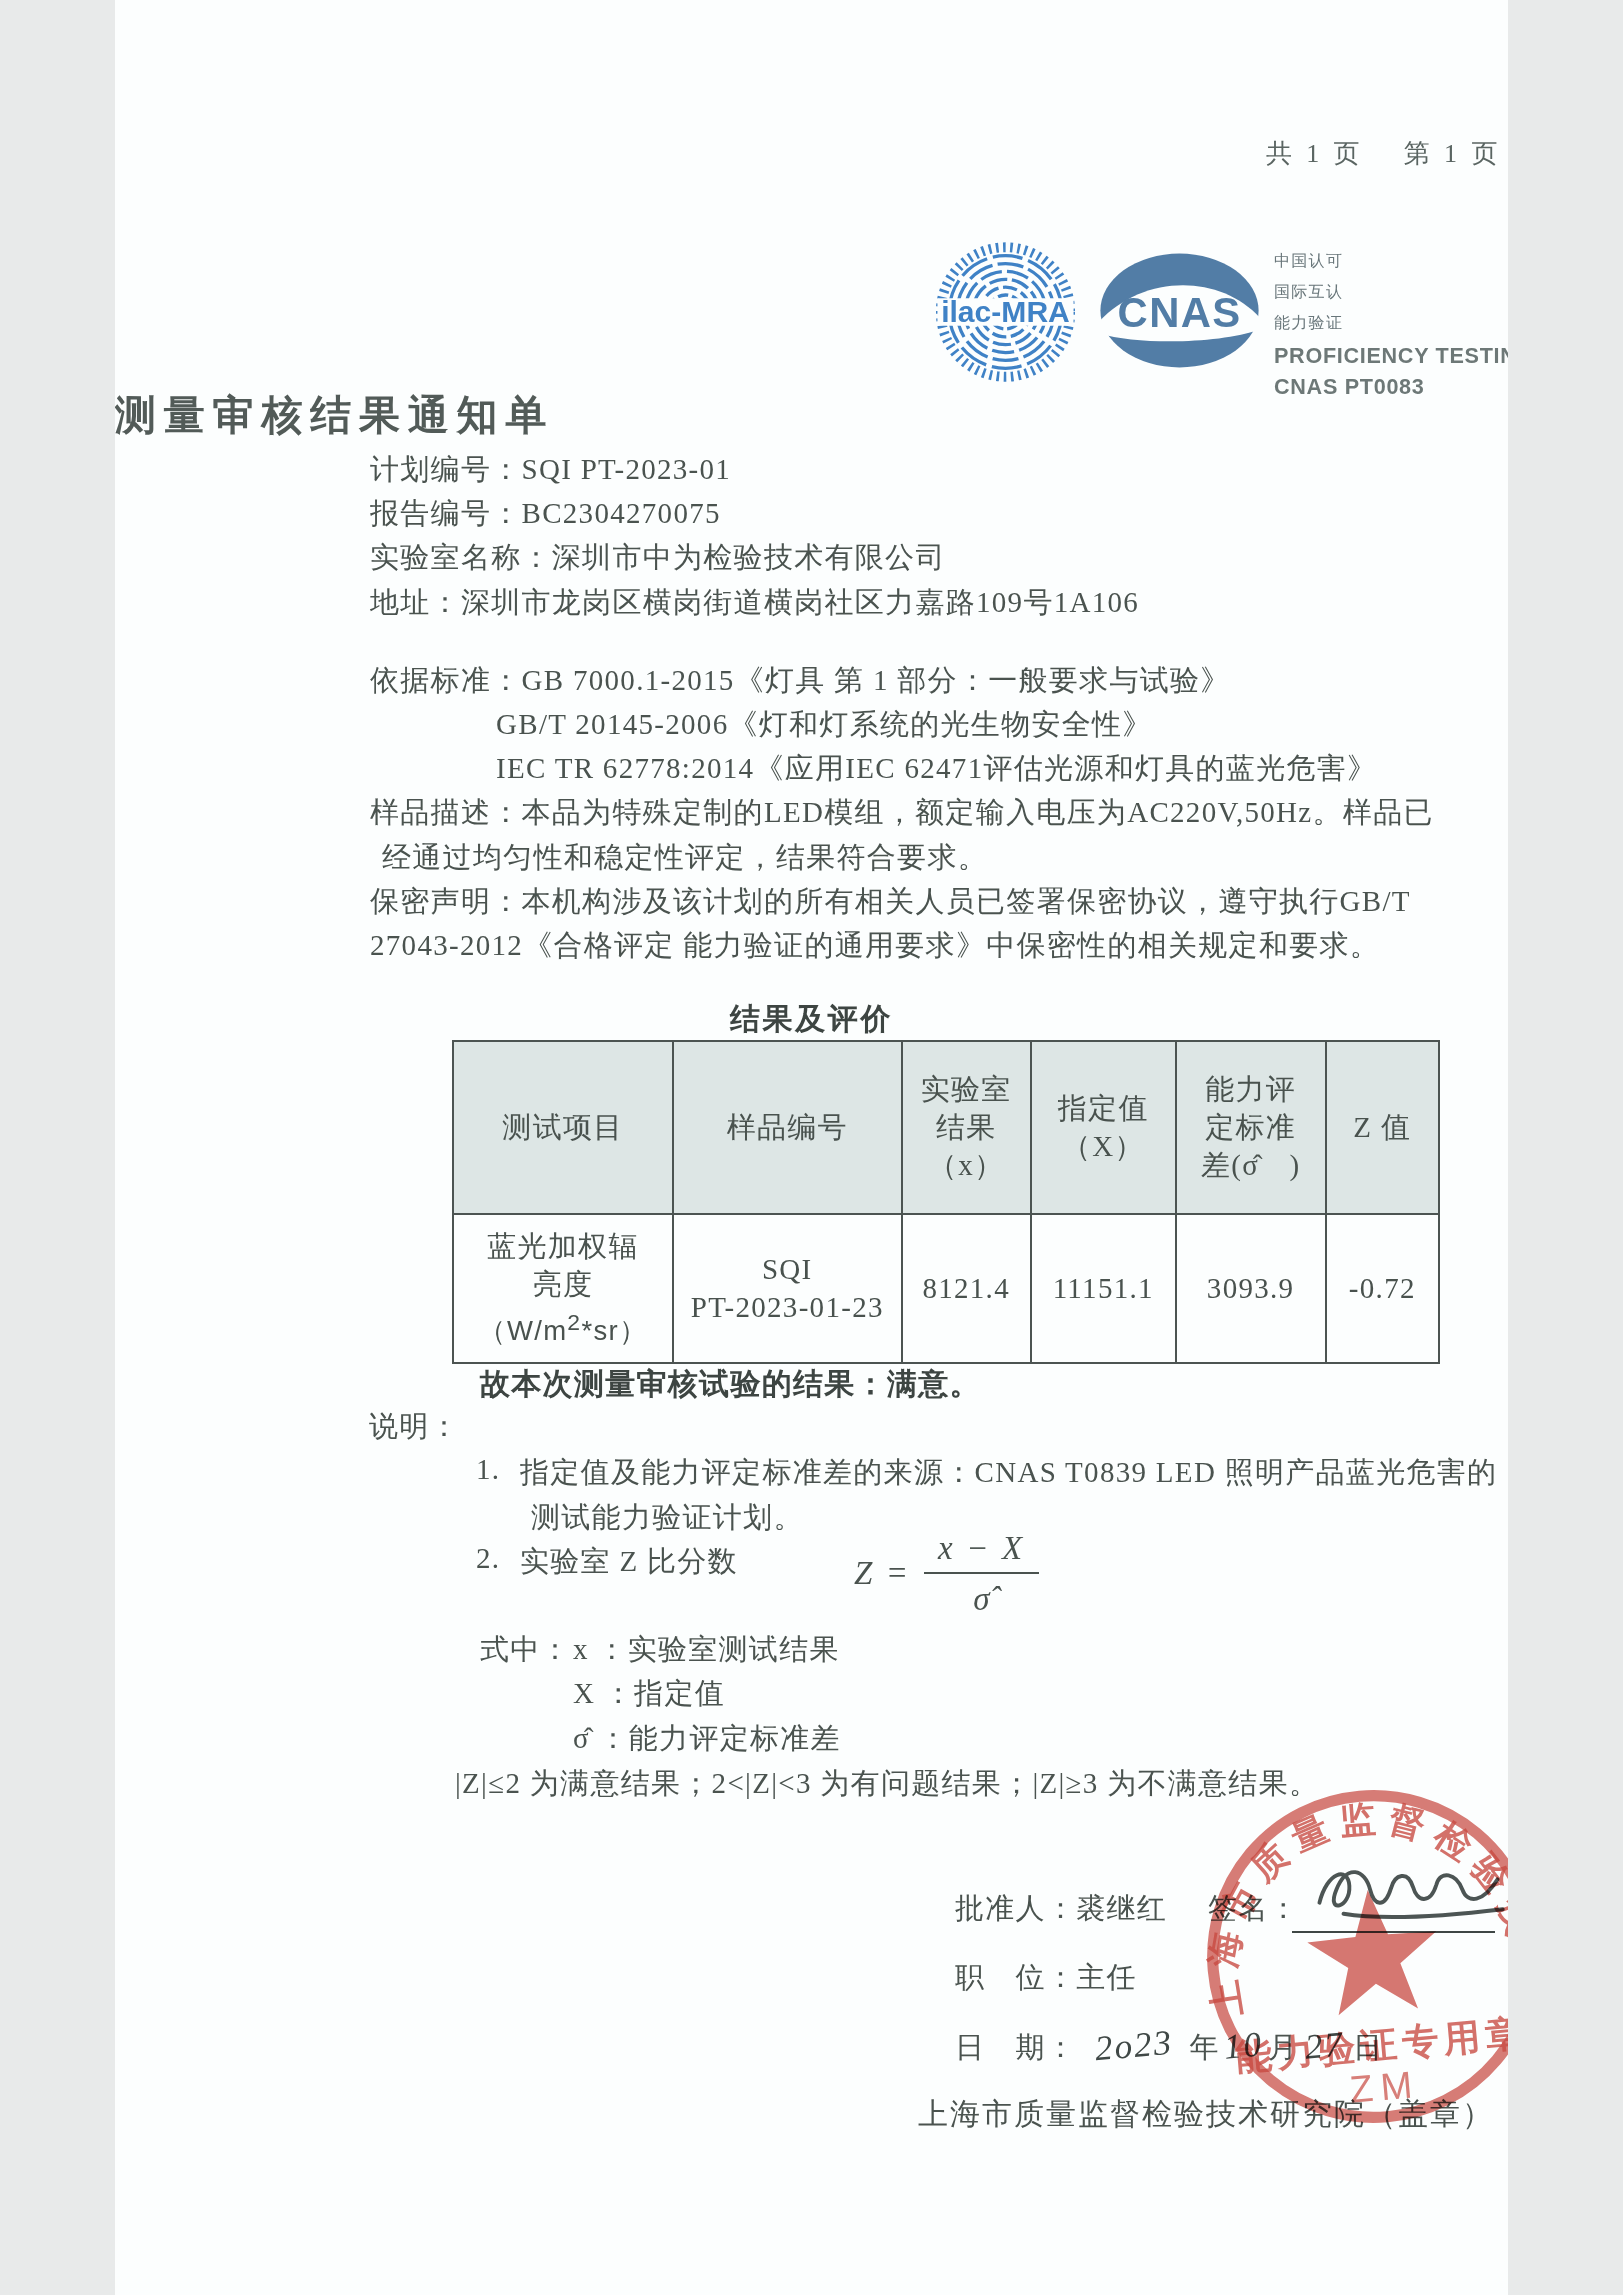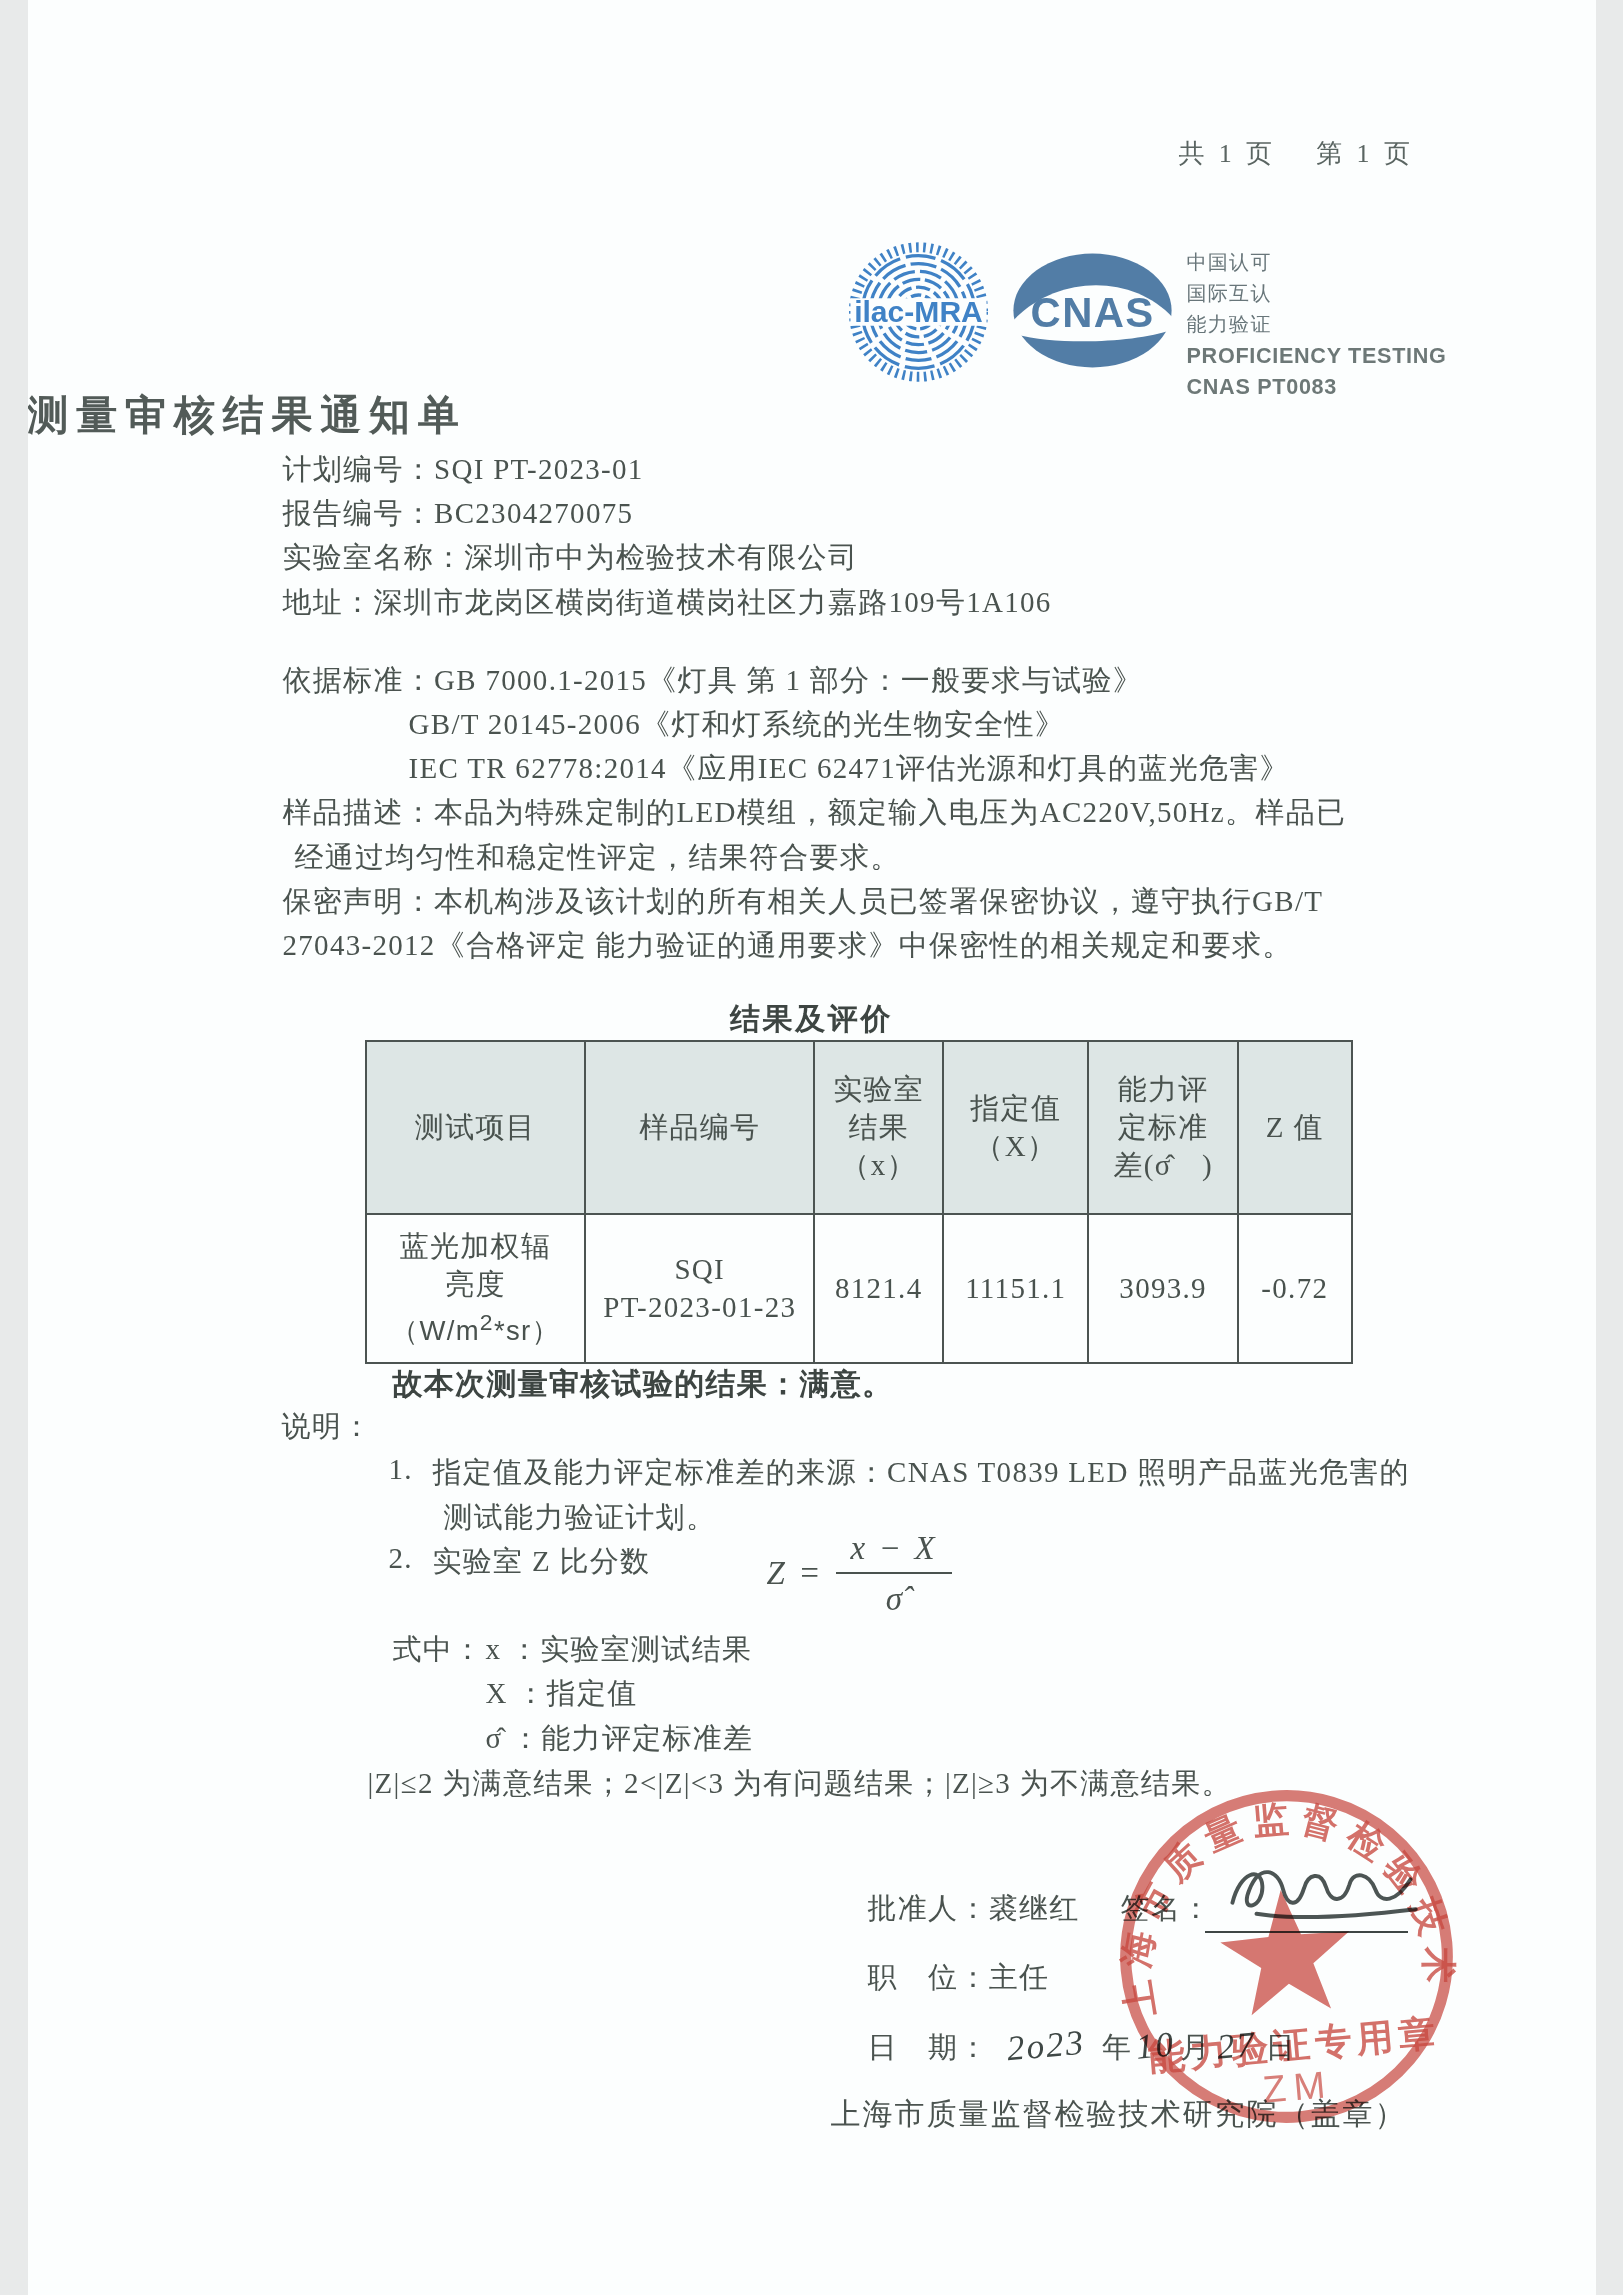--- a/index.html
+++ b/index.html
@@ -1,33 +1,33 @@
 <!DOCTYPE html>
 <html style="font-size:10.5px"><head>
 <meta charset="utf-8">
 <style>
   html,body{margin:0;padding:0;background:#e8eaea;}
   .page{
     position:relative;
-    width:1568px;height:2295px;
+    width:1393px;height:2295px;
     margin:0 auto;
     background:#fcfefe;
     font-family:"Liberation Serif","DejaVu Serif",serif;
     color:#4a534f;
     overflow:hidden;
   }
   .abs{position:absolute;white-space:nowrap;}
   .pageno{font-size:26px;letter-spacing:3.9px;color:#5a6562;}
   .doc-title{
     left:0;width:100%;text-align:left;
     font-size:41px;font-weight:bold;letter-spacing:7.8px;color:#525b58;
   }
   .bodyline{font-size:29px;letter-spacing:1.3px;}
   .bold{font-weight:bold;color:#3d4542;}
-  .accr-cn{font-size:20px;line-height:31px;color:#68767a;letter-spacing:1.3px;}
+  .accr-cn{font-size:16px;line-height:31px;color:#68767a;letter-spacing:1.3px;font-family:Liberation Mono, monospace;}
   .accr-en{font-family:"Liberation Sans","DejaVu Sans",sans-serif;
     font-size:21.6px;line-height:31px;font-weight:bold;color:#6d7877;letter-spacing:0.7px;}
   .section-heading{font-size:30px;font-weight:bold;color:#3d4542;letter-spacing:2.6px;}
   table.results{
     border-collapse:collapse;table-layout:fixed;
     width:988px;
   }
   table.results td{
     border:2px solid #4c5452;
     text-align:center;vertical-align:middle;

